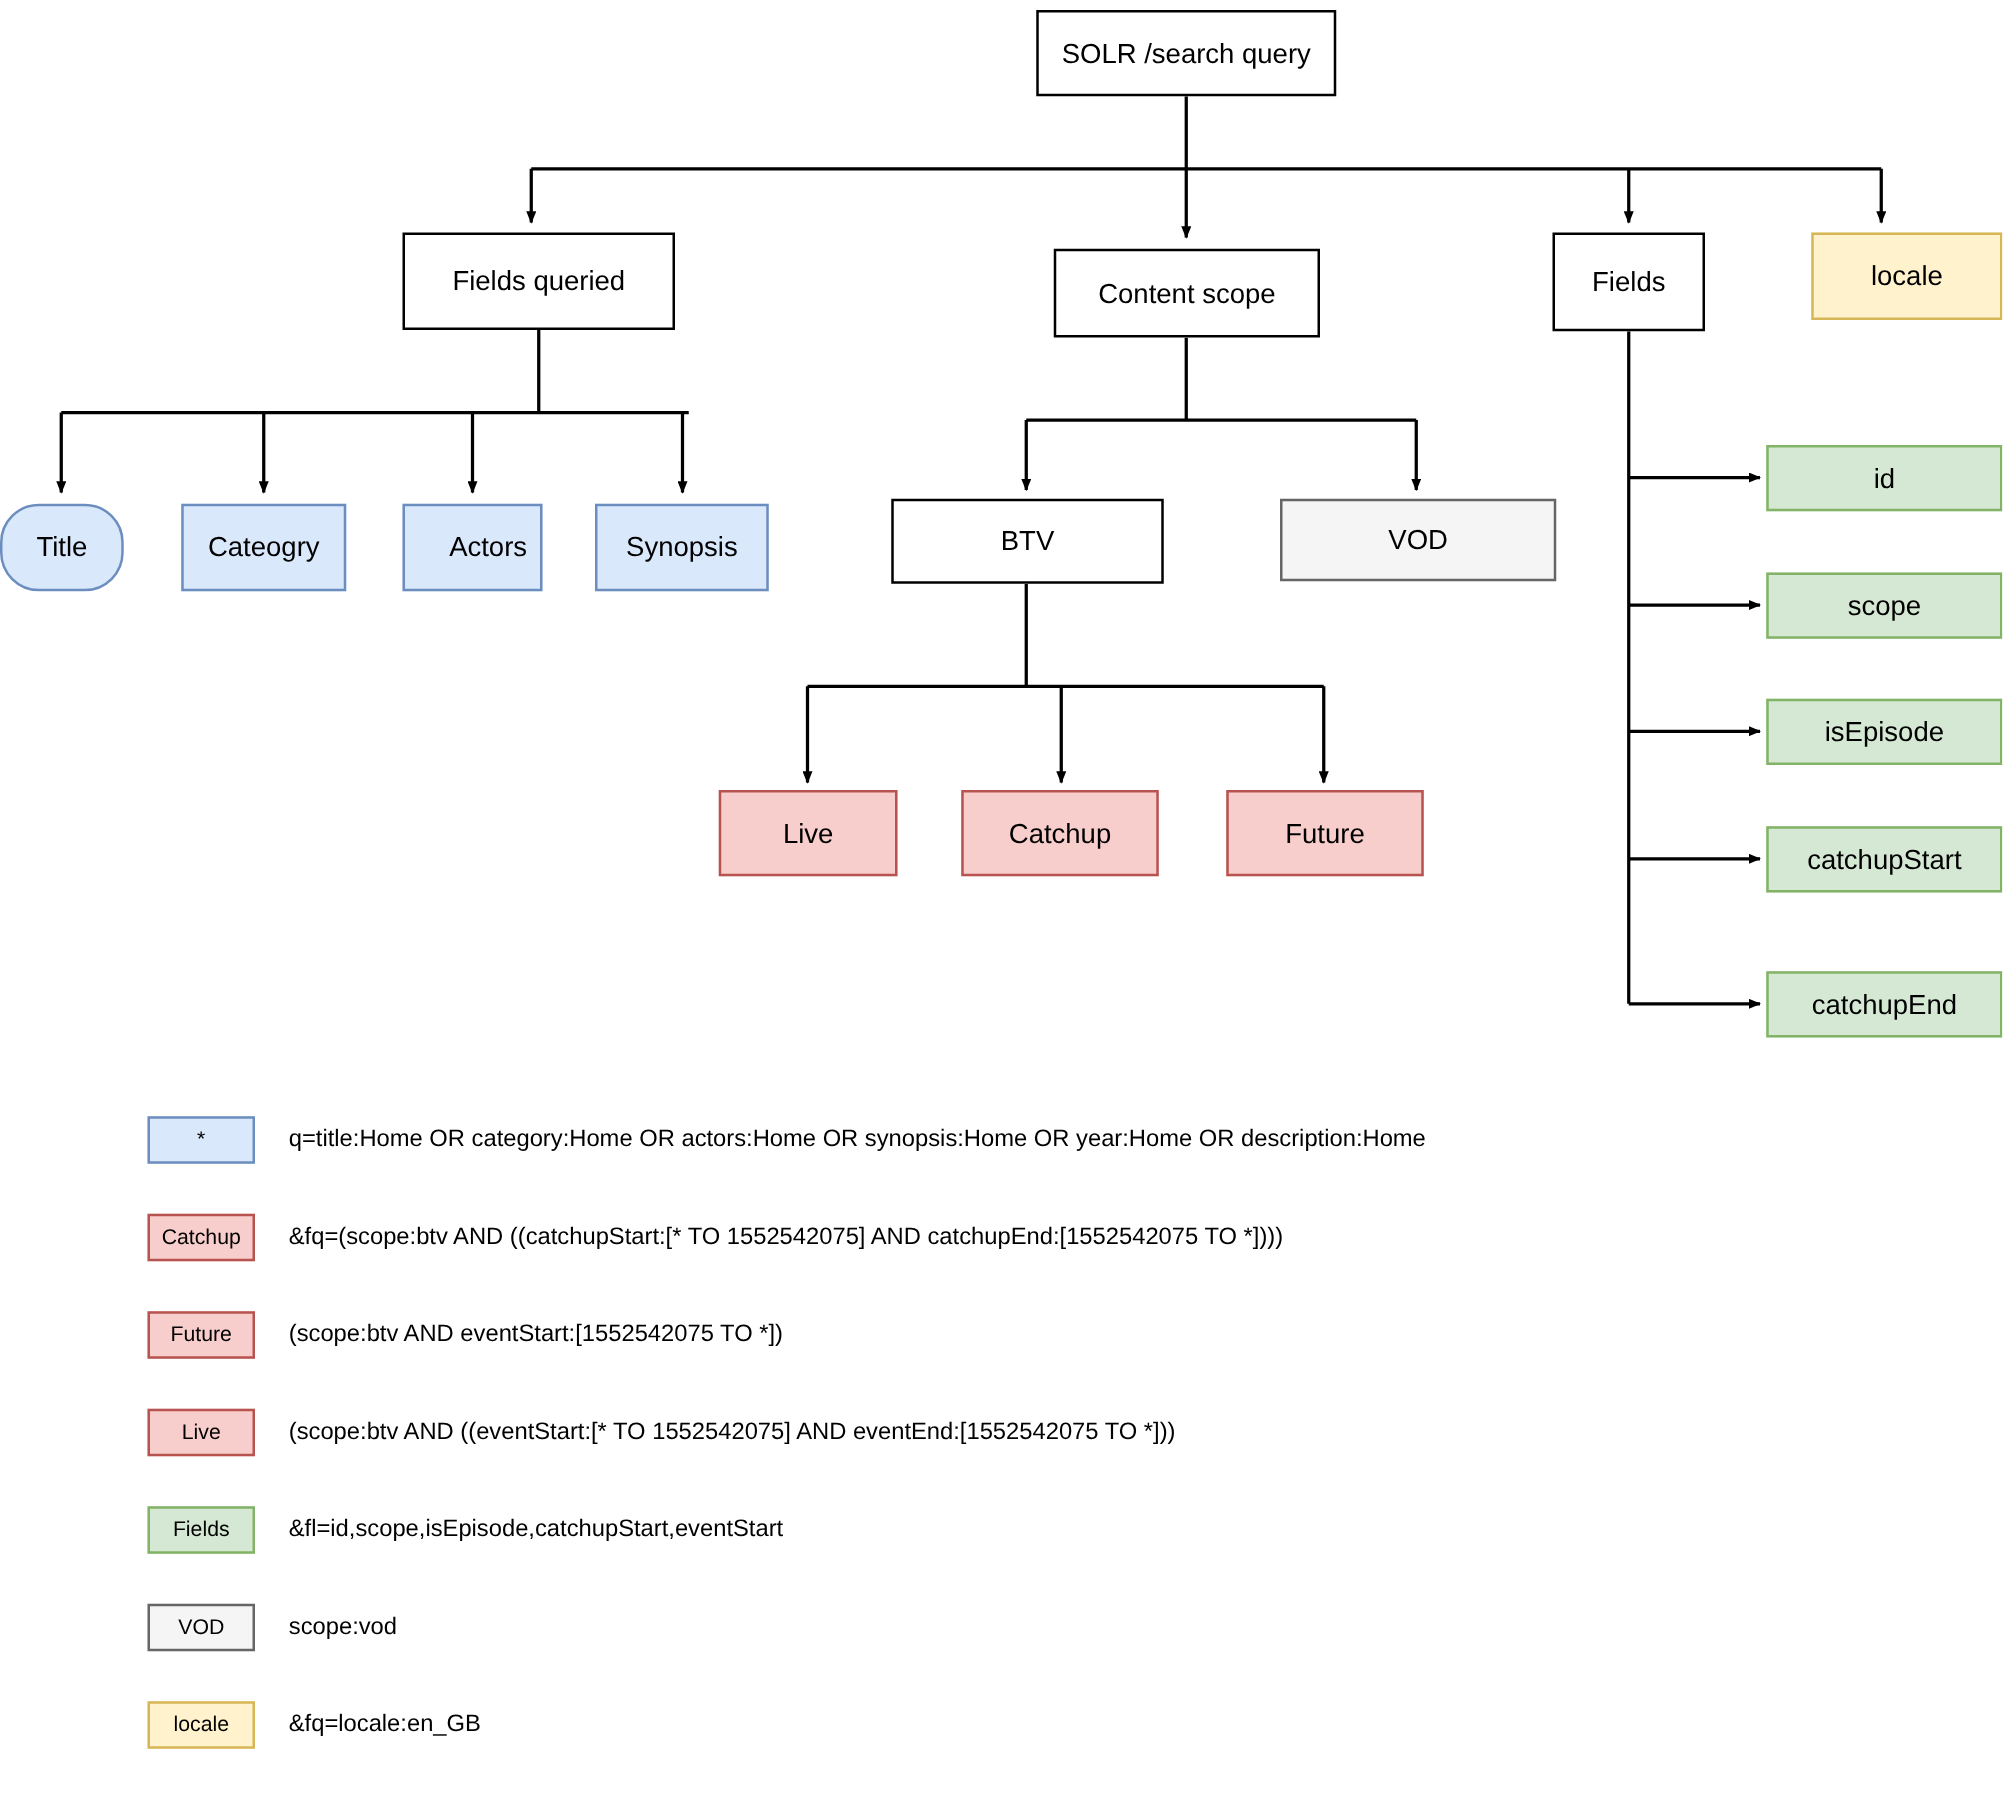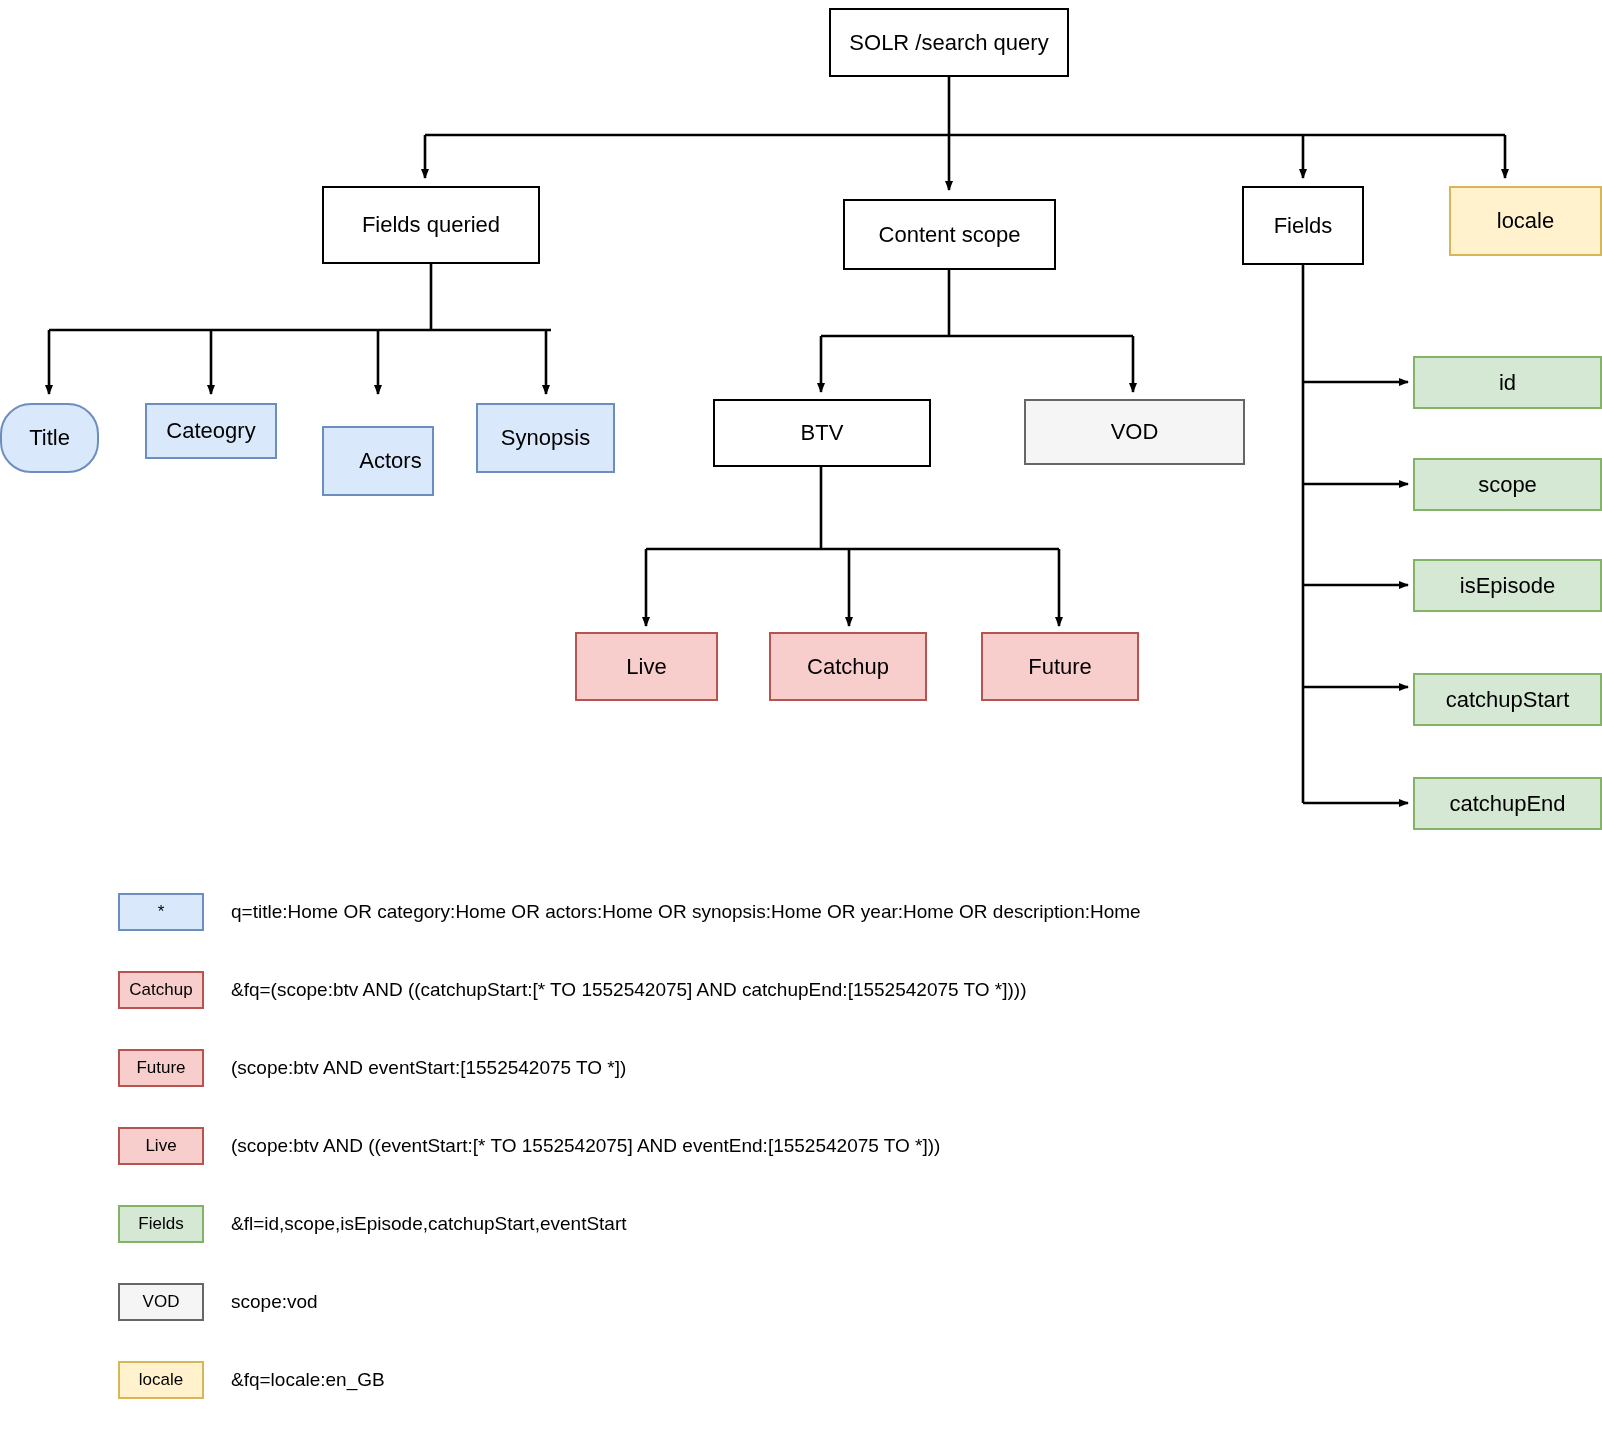--- a/index.html
+++ b/index.html
@@ -157,24 +157,24 @@
     <span>Fields</span>
   </div>
 
   <div class="node yellow" style="left:1449px; top:186px; width:153px; height:70px;">
     <span>locale</span>
   </div>
 
   <div class="node blue" style="left:0px; top:403px; width:99px; height:70px;border-radius:31px;">
     <span>Title</span>
   </div>
-  <div class="node blue" style="left:145px; top:403px; width:132px; height:56px;">
+  <div class="node blue" style="left:145px; top:403px; width:132px; height:70px;">
     <span>Cateogry</span>
   </div>
-  <div class="node blue" style="left:322px; top:426px; width:112px; height:70px;padding-left:25px;">
+  <div class="node blue" style="left:322px; top:403px; width:112px; height:70px;padding-left:25px;">
     <span>Actors</span>
   </div>
   <div class="node blue" style="left:476px; top:403px; width:139px; height:70px;">
     <span>Synopsis</span>
   </div>
 
   <div class="node plain" style="left:713px; top:399px; width:218px; height:68px;">
     <span>BTV</span>
   </div>
   <div class="node grey" style="left:1024px; top:399px; width:221px; height:66px;">
@@ -193,21 +193,21 @@
 
   <div class="node green" style="left:1413px; top:356px; width:189px; height:53px;">
     <span>id</span>
   </div>
   <div class="node green" style="left:1413px; top:458px; width:189px; height:53px;">
     <span>scope</span>
   </div>
   <div class="node green" style="left:1413px; top:559px; width:189px; height:53px;">
     <span>isEpisode</span>
   </div>
-  <div class="node green" style="left:1413px; top:661px; width:189px; height:53px;margin-top:12px;">
+  <div class="node green" style="left:1413px; top:661px; width:189px; height:53px;">
     <span>catchupStart</span>
   </div>
   <div class="node green" style="left:1413px; top:777px; width:189px; height:53px;text-align:right;">
     <span>catchupEnd</span>
   </div>
 
   <div id="legend">
 
     <div class="legend-row">
       <div class="legend-swatch blue">

